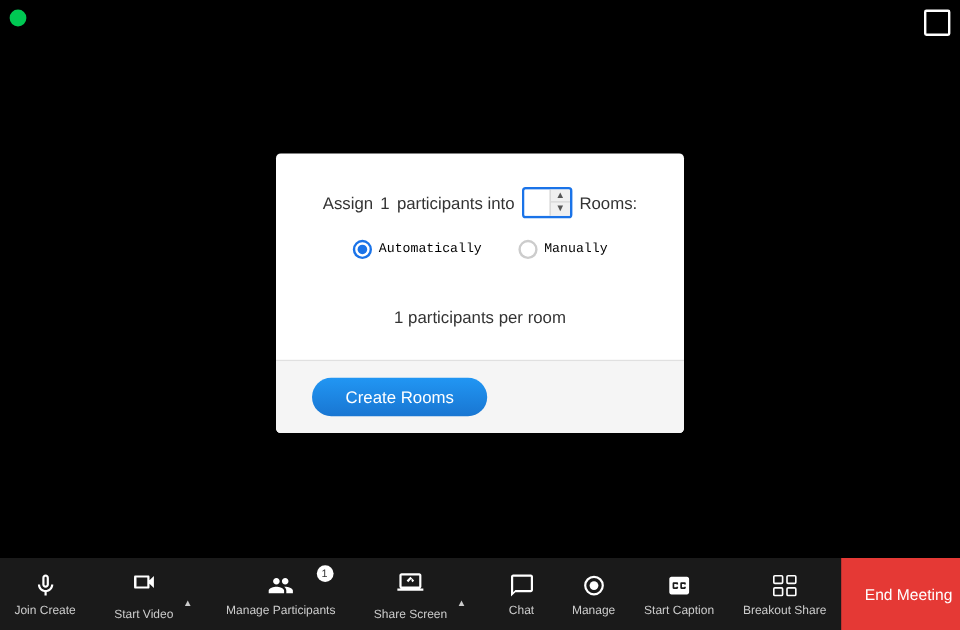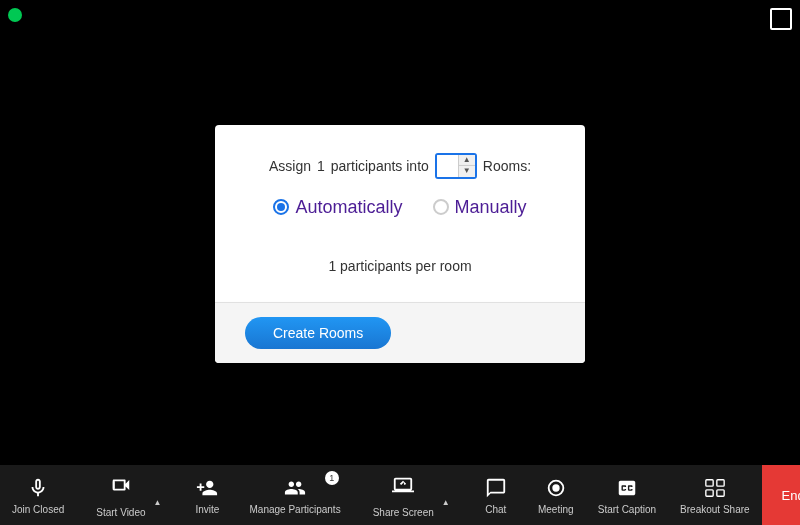--- a/index.html
+++ b/index.html
@@ -46,21 +46,21 @@
     }
 
     
     .dialog {
       position: absolute;
       top: 50%;
       left: 50%;
       transform: translate(-50%, -58%);
       background: #fff;
       border-radius: 4px;
-      width: 370px;
+      width: 340px;
       overflow: hidden;
       box-shadow: 0 4px 20px rgba(0,0,0,0.5);
     }
 
     .dialog-body {
       padding: 28px 30px 20px;
     }
 
     .assign-row {
       display: flex;
@@ -119,23 +119,24 @@
       align-items: center;
       justify-content: center;
       gap: 30px;
       margin-bottom: 18px;
     }
 
     .radio-option {
       display: flex;
       align-items: center;
       gap: 6px;
-      font-size: 18px;
-      color: #4c1d95;
-      cursor: pointer;
+      font-size: 11px;
+      color: #000000;
+      cursor: pointer;
+      font-family: Liberation Mono, monospace;
     }
 
     .radio-circle {
       width: 16px;
       height: 16px;
       border-radius: 50%;
       border: 2px solid #ccc;
       display: flex;
       align-items: center;
       justify-content: center;
@@ -336,44 +337,36 @@
 
 <div class="toolbar">
   <div class="toolbar-items">
 
     <div class="toolbar-item">
       <div class="toolbar-icon">
         <svg width="22" height="22" viewBox="0 0 24 24" fill="white">
           <path d="M12 14c1.66 0 3-1.34 3-3V5c0-1.66-1.34-3-3-3S9 3.34 9 5v6c0 1.66 1.34 3 3 3zm-1-9c0-.55.45-1 1-1s1 .45 1 1v6c0 .55-.45 1-1 1s-1-.45-1-1V5zm6 6c0 2.76-2.24 5-5 5s-5-2.24-5-5H5c0 3.53 2.61 6.43 6 6.92V21h2v-3.08c3.39-.49 6-3.39 6-6.92h-2z"></path>
         </svg>
       </div>
-      <span class="item-label">Join Closed</span>
+      <span class="item-label">Join Create</span>
     </div>
 
     <div class="toolbar-item has-arrow">
       <div class="main-part">
         <div class="toolbar-icon">
           <svg width="22" height="22" viewBox="0 0 24 24" fill="white">
             <path d="M15 8v8H5V8h10m1-2H4c-.55 0-1 .45-1 1v10c0 .55.45 1 1 1h12c.55 0 1-.45 1-1v-3.5l4 4v-11l-4 4V7c0-.55-.45-1-1-1z"></path>
             <line x1="4" y1="8" x2="4" y2="16" stroke="white" stroke-width="2"></line>
           </svg>
         </div>
         <span class="item-label">Start Video</span>
       </div>
       <div class="arrow-part">▲</div>
     </div>
 
-    <div class="toolbar-item">
-      <div class="toolbar-icon">
-        <svg width="22" height="22" viewBox="0 0 24 24" fill="white">
-          <path d="M15 12c2.21 0 4-1.79 4-4s-1.79-4-4-4-4 1.79-4 4 1.79 4 4 4zm-9-2V7H4v3H1v2h3v3h2v-3h3v-2H6zm9 4c-2.67 0-8 1.34-8 4v2h16v-2c0-2.66-5.33-4-8-4z"></path>
-        </svg>
-      </div>
-      <span class="item-label">Invite</span>
-    </div>
 
     <div class="toolbar-item" style="position:relative;">
       <div class="toolbar-icon">
         <svg width="22" height="22" viewBox="0 0 24 24" fill="white">
           <path d="M16 11c1.66 0 2.99-1.34 2.99-3S17.66 5 16 5c-1.66 0-3 1.34-3 3s1.34 3 3 3zm-8 0c1.66 0 2.99-1.34 2.99-3S9.66 5 8 5C6.34 5 5 6.34 5 8s1.34 3 3 3zm0 2c-2.33 0-7 1.17-7 3.5V19h14v-2.5c0-2.33-4.67-3.5-7-3.5zm8 0c-.29 0-.62.02-.97.05 1.16.84 1.97 1.97 1.97 3.45V19h6v-2.5c0-2.33-4.67-3.5-7-3.5z"></path>
         </svg>
       </div>
       <span class="badge">1</span>
       <span class="item-label">Manage Participants</span>
     </div>
@@ -399,21 +392,21 @@
       <span class="item-label">Chat</span>
     </div>
 
     <div class="toolbar-item">
       <div class="toolbar-icon">
         <svg width="22" height="22" viewBox="0 0 24 24" fill="white">
           <circle cx="12" cy="12" r="8" stroke="white" stroke-width="2" fill="none"></circle>
           <circle cx="12" cy="12" r="4" fill="white"></circle>
         </svg>
       </div>
-      <span class="item-label">Meeting</span>
+      <span class="item-label">Manage</span>
     </div>
 
     <div class="toolbar-item">
       <div class="toolbar-icon">
         <svg width="22" height="22" viewBox="0 0 24 24" fill="white">
           <path d="M19 4H5c-1.11 0-2 .9-2 2v12c0 1.1.89 2 2 2h14c1.1 0 2-.9 2-2V6c0-1.1-.9-2-2-2zm-8 7H9.5v-.5h-2v3h2V13H11v1c0 .55-.45 1-1 1H7c-.55 0-1-.45-1-1v-4c0-.55.45-1 1-1h3c.55 0 1 .45 1 1v1zm7 0h-1.5v-.5h-2v3h2V13H18v1c0 .55-.45 1-1 1h-3c-.55 0-1-.45-1-1v-4c0-.55.45-1 1-1h3c.55 0 1 .45 1 1v1z"></path>
         </svg>
       </div>
       <span class="item-label">Start Caption</span>
     </div>

